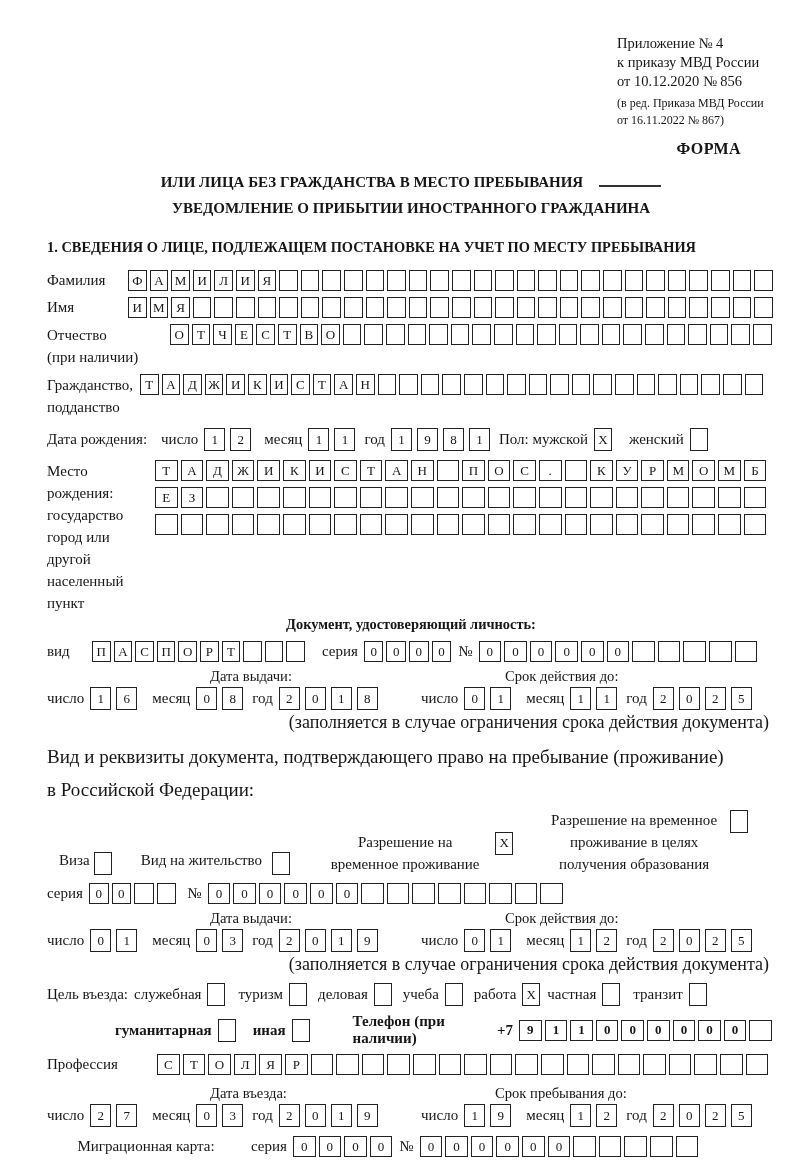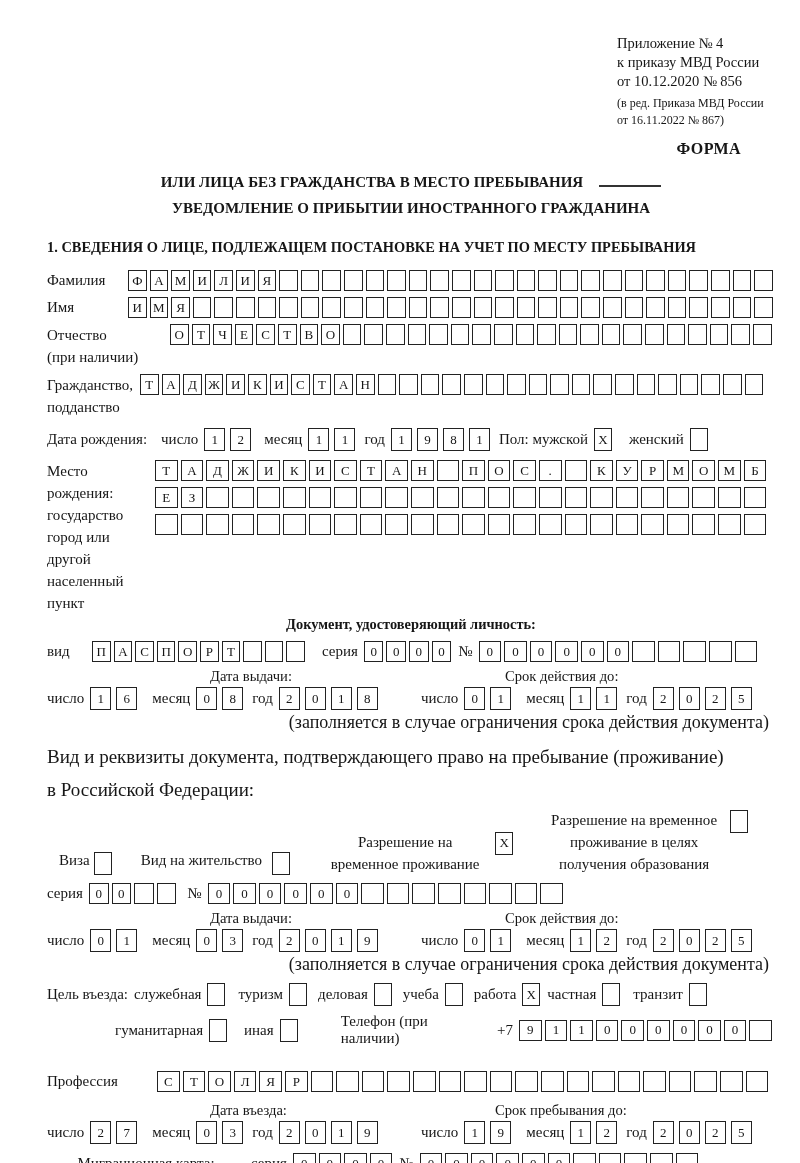--- a/index.html
+++ b/index.html
@@ -547,21 +547,21 @@
     <span class="dlab">частная</span>
     <span class="cells cb gap10">
         <span class="cell"></span>
       </span>
     <span class="dlab">транзит</span>
     <span class="cells cb">
         <span class="cell"></span>
       </span>
   </div>
 
-  <div class="drow" style="margin-bottom:24px;">
+  <div class="drow" style="margin-bottom:7px;font-weight:bold;">
     <span class="dlab" style="margin-left:68px;">гуманитарная</span>
     <span class="cells cb gap14">
         <span class="cell"></span>
       </span>
     <span class="dlab">иная</span>
     <span class="cells cb">
         <span class="cell"></span>
       </span>
     <span class="dlab" style="margin-left:40px; margin-right:26px;">Телефон (при наличии)</span>
     <span class="dlab">+7</span>

